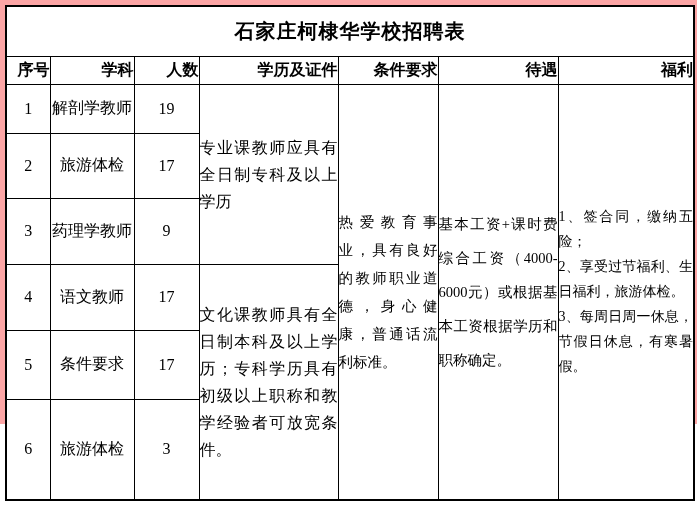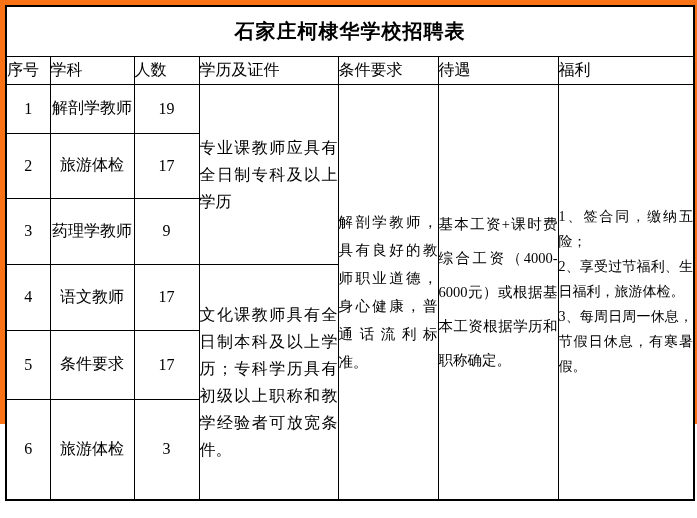--- a/index.html
+++ b/index.html
@@ -6,21 +6,21 @@
     margin: 0;
     padding: 0;
     background: #ffffff;
     width: 697px;
     height: 518px;
     overflow: hidden;
   }
   .page {
     width: 697px;
     height: 424px;
-    background: #f97316;
+    background: #fca5a5;
     box-sizing: border-box;
     padding: 5px 0 0 5px;
   }
   table.recruit {
     border-collapse: collapse;
     table-layout: fixed;
     width: 687px;
     background: #ffffff;
     color: #000000;
     font-family: "Liberation Serif", "DejaVu Serif", serif;
@@ -35,22 +35,22 @@
   tr.title-row { height: 50px; }
   td.title-cell {
     text-align: center;
     font-size: 20px;
     font-weight: bold;
     letter-spacing: 1px;
   }
   tr.header-row { height: 28px; }
   tr.header-row th {
     font-size: 16px;
-    font-weight: normal;
-    text-align: left;
+    font-weight: bold;
+    text-align: right;
     margin-left: 9px;
   }
   td.c-center {
     text-align: center;
     font-size: 16px;
   }
   td.cell-just {
     text-align: justify;
     text-justify: inter-character;
     padding: 2px 5px;
@@ -108,21 +108,21 @@
       <th>条件要求</th>
       <th>待遇</th>
       <th>福利</th>
     </tr>
 
     <tr class="r1">
       <td class="c-center">1</td>
       <td class="c-center">解剖学教师</td>
       <td class="c-center">19</td>
       <td class="cell-just qual-cell" rowspan="3">专业课教师应具有全日制专科及以上学历</td>
-      <td class="cell-just req-cell" rowspan="6">解剖学教师，具有良好的教师职业道德，身心健康，普通话流利标准。</td>
+      <td class="cell-just req-cell" rowspan="6">热爱教育事业，具有良好的教师职业道德，身心健康，普通话流利标准。</td>
       <td class="cell-just salary-cell" rowspan="6">基本工资+课时费综合工资（4000-6000元）或根据基本工资根据学历和职称确定。</td>
       <td class="cell-just benefits-cell" rowspan="6">
         <div>1、签合同，缴纳五险；</div>
         <div>2、享受过节福利、生日福利，旅游体检。</div>
         <div>3、每周日周一休息，节假日休息，有寒暑假。</div>
       </td>
     </tr>
 
     <tr class="r2">
       <td class="c-center">2</td>

